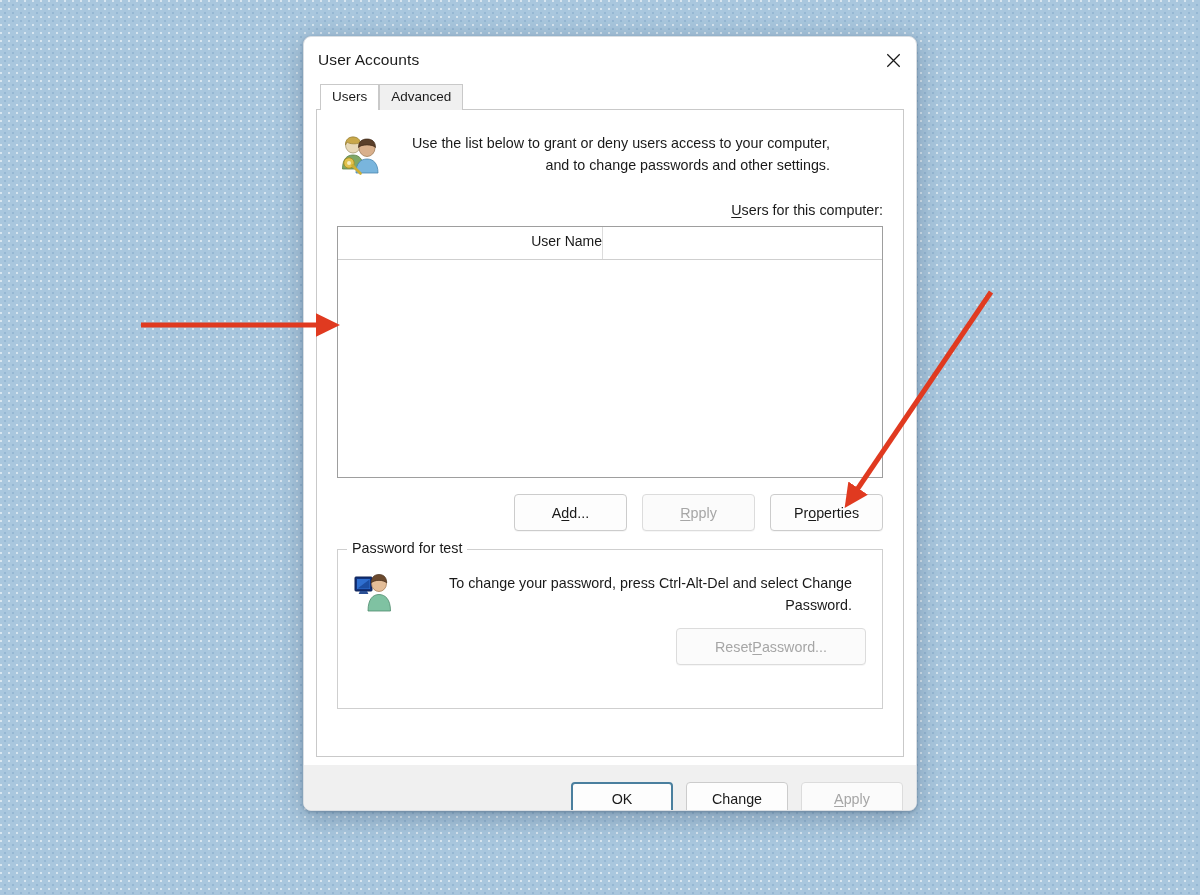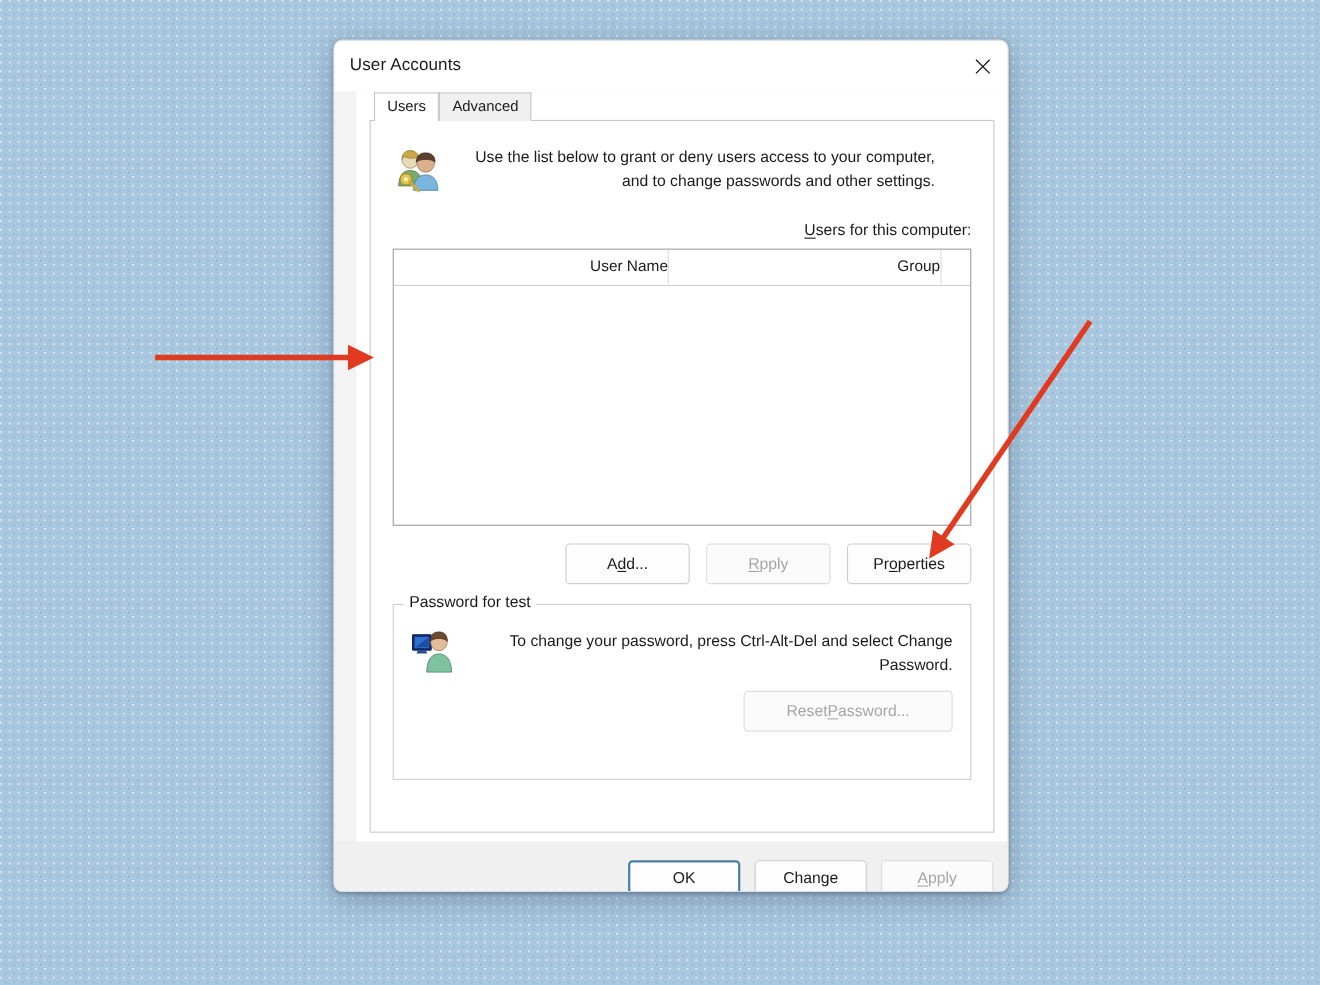--- a/index.html
+++ b/index.html
@@ -71,21 +71,20 @@
   }
   .close-btn svg { display: block; }
 
   
   .dlg-body {
     background: #ffffff;
     height: 682px;
     position: relative;
     box-sizing: border-box;
     padding: 0 12px;
-    margin-left: 20px;
   }
 
   
   .tabstrip {
     display: flex;
     align-items: flex-end;
     height: 27px;
     padding-left: 4px;
     position: relative;
     z-index: 3;
@@ -333,21 +332,20 @@
           </svg>
         </div>
         <div class="intro-text">Use the list below to grant or deny users access to your computer, and to change passwords and other settings.</div>
       </div>
 
       <div class="listlabel"><span class="ul">U</span><span>sers for this computer:</span></div>
 
       <div class="listview">
         <div class="lv-header">
           <div class="lv-col c1">User Name</div>
-          <div class="lv-col c2">Group</div>
           <div class="lv-col c3"></div>
         </div>
       </div>
 
       <div class="actions">
         <div class="btn">
             <span>A</span>
             <span class="ul">d</span>
             <span>d...</span>
           </div>

